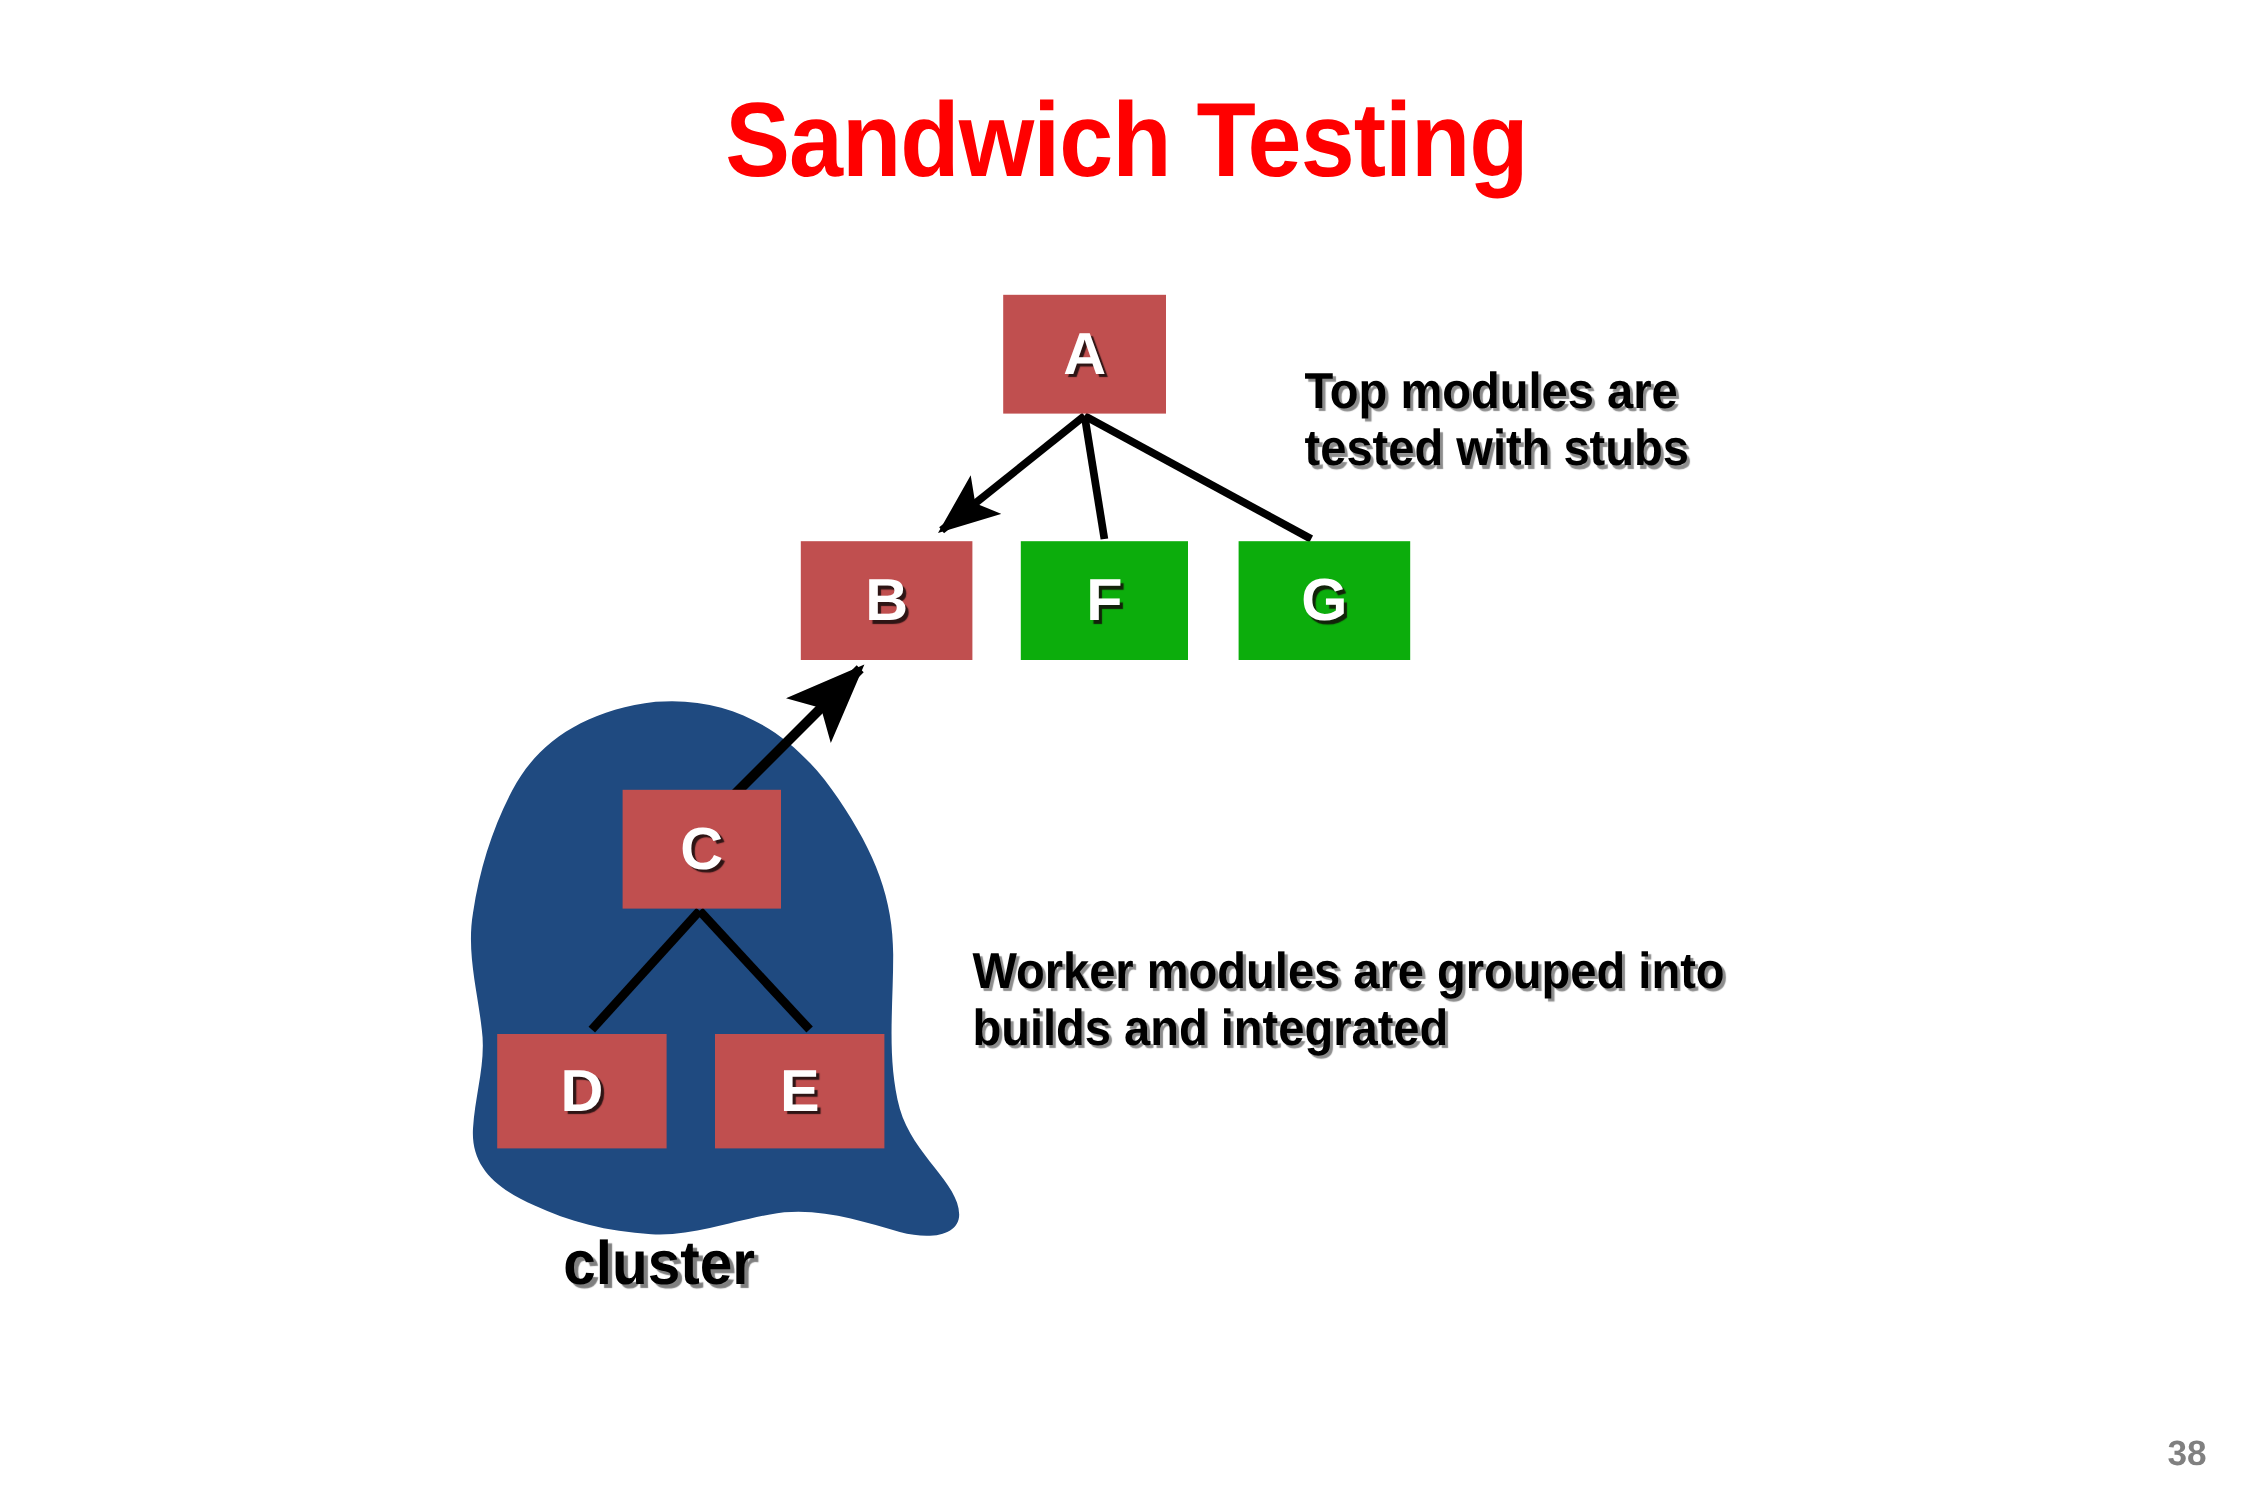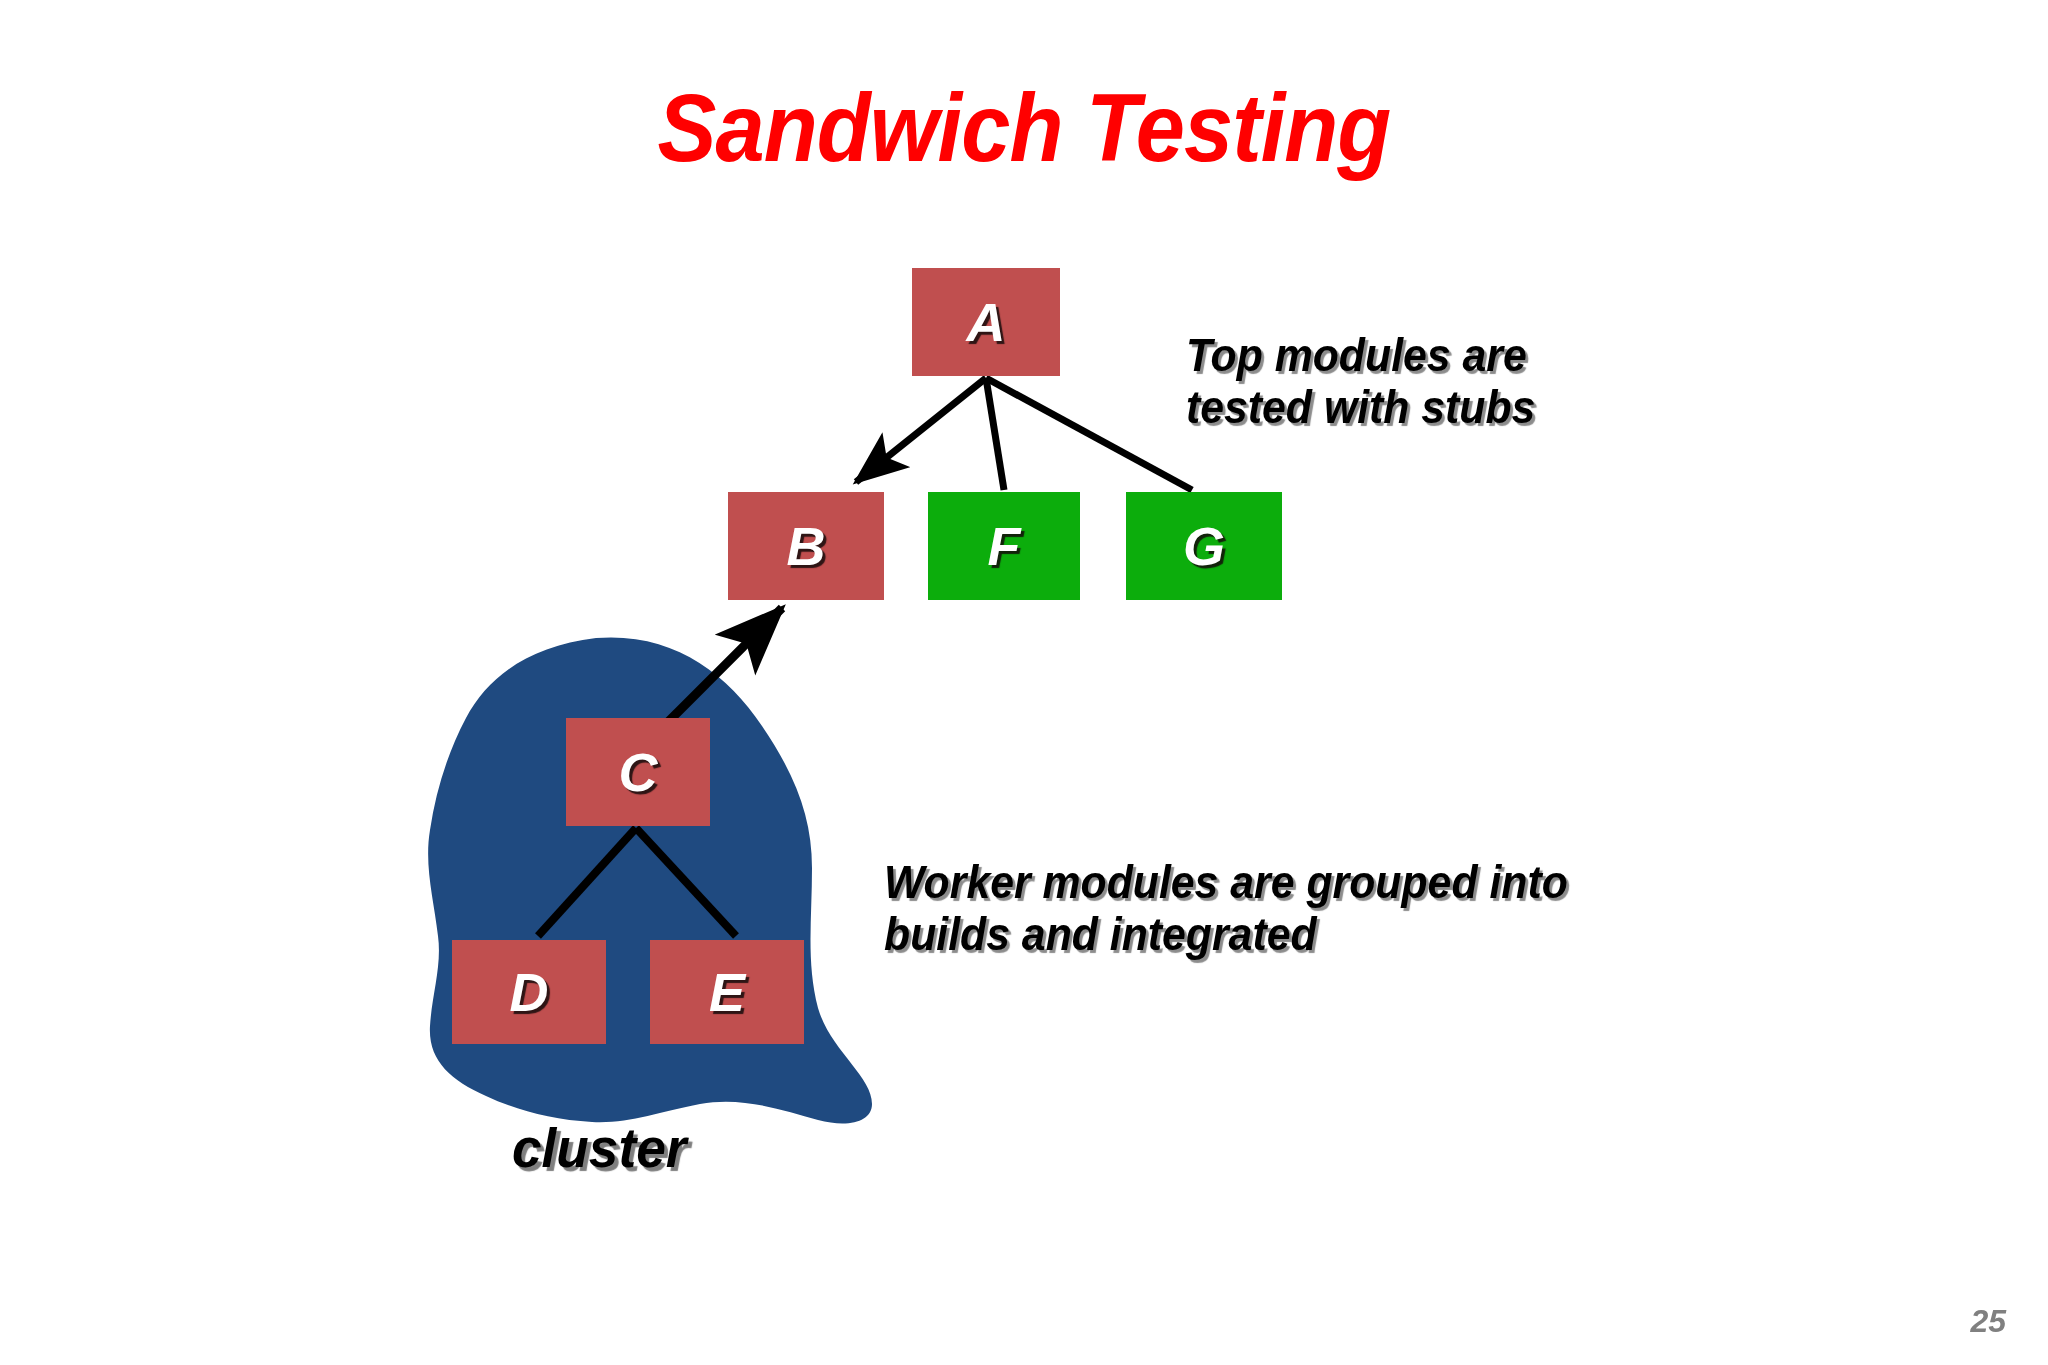--- a/index.html
+++ b/index.html
@@ -7,21 +7,20 @@
     padding: 0;
     background: #ffffff;
   }
   #slide {
     position: relative;
     width: 2048px;
     height: 1365px;
     background: #ffffff;
     overflow: hidden;
     font-family: "Liberation Sans", sans-serif;
-    font-style: italic;
   }
 
   
   #slide-title {
     position: absolute;
     left: 0;
     top: 78px;
     width: 2048px;
     text-align: center;
     color: #FF0000;
@@ -176,15 +175,15 @@
   </div>
 
   <div class="annotation" style="left:1186px; top:330px;">Top modules are
 tested with stubs</div>
 
   <div class="annotation" style="left:884px; top:857px;">Worker modules are grouped into
 builds and integrated</div>
 
   <div id="cluster-label">cluster</div>
 
-  <div id="page-number">25</div>
+  <div id="page-number">38</div>
 
 </div>
 
 </body></html>

